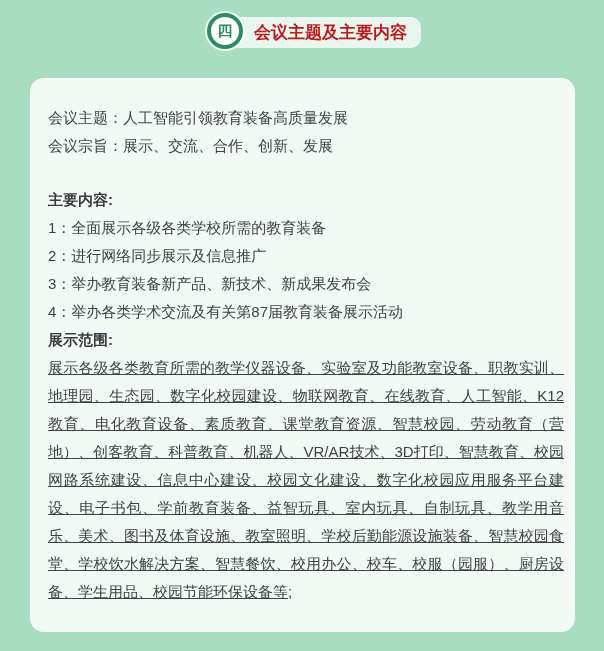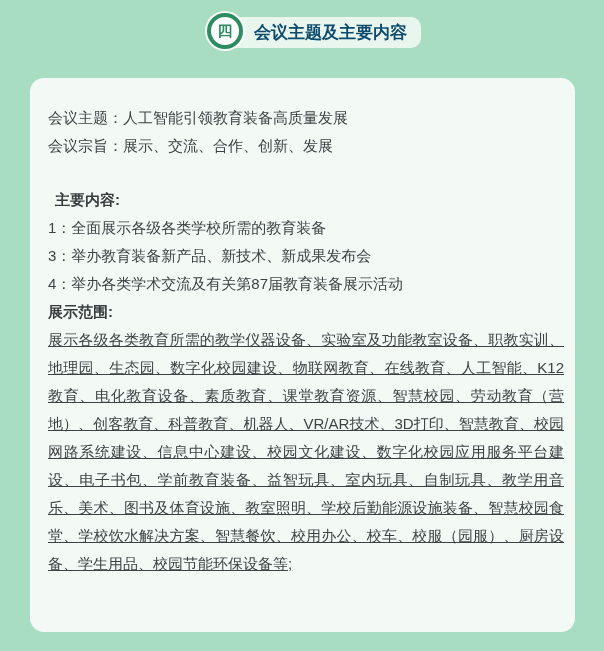--- a/index.html
+++ b/index.html
@@ -19,21 +19,21 @@
   }
   .title-pill {
     position: absolute;
     left: 15px;
     top: 4px;
     height: 31px;
     line-height: 31px;
     padding: 0 14px 0 32px;
     background: #e9f6ee;
     border-radius: 10px;
-    color: #0c4a6e;
+    color: #b91c1c;
     font-weight: bold;
     font-size: 17px;
     white-space: nowrap;
     z-index: 1;
   }
   .number-badge {
     position: absolute;
     left: 0;
     top: 0;
     width: 36px;
@@ -68,21 +68,21 @@
     margin: 0;
     line-height: 28px;
     white-space: nowrap;
   }
   .bold-heading {
     margin: 0;
     line-height: 28px;
     font-weight: bold;
     color: #393c3e;
   }
-  .gap-before { margin-top: 26px; margin-left: 7px; }
+  .gap-before { margin-top: 26px; }
   .gap-before-lg { }
   .scope-paragraph {
     margin: 0;
     line-height: 28px;
     text-align: justify;
     text-decoration: underline;
   }
 </style>
 </head>
 <body>
@@ -101,20 +101,21 @@
   <div class="content-card">
 
     <p class="line">会议主题：人工智能引领教育装备高质量发展</p>
 
     <p class="line">会议宗旨：展示、交流、合作、创新、发展</p>
 
     <p class="bold-heading gap-before">主要内容:</p>
 
     <p class="line">1：全面展示各级各类学校所需的教育装备</p>
 
+    <p class="line">2：进行网络同步展示及信息推广</p>
 
     <p class="line">3：举办教育装备新产品、新技术、新成果发布会</p>
 
     <p class="line">4：举办各类学术交流及有关第87届教育装备展示活动</p>
 
     <p class="bold-heading gap-before-lg">展示范围:</p>
 
     <p class="scope-paragraph">展示各级各类教育所需的教学仪器设备、实验室及功能教室设备、职教实训、地理园、生态园、数字化校园建设、物联网教育、在线教育、人工智能、K12教育、电化教育设备、素质教育、课堂教育资源、智慧校园、劳动教育（营地）、创客教育、科普教育、机器人、VR/AR技术、3D打印、智慧教育、校园网路系统建设、信息中心建设、校园文化建设、数字化校园应用服务平台建设、电子书包、学前教育装备、益智玩具、室内玩具、自制玩具、教学用音乐、美术、图书及体育设施、教室照明、学校后勤能源设施装备、智慧校园食堂、学校饮水解决方案、智慧餐饮、校用办公、校车、校服（园服）、厨房设备、学生用品、校园节能环保设备等;</p>
 
   </div>

